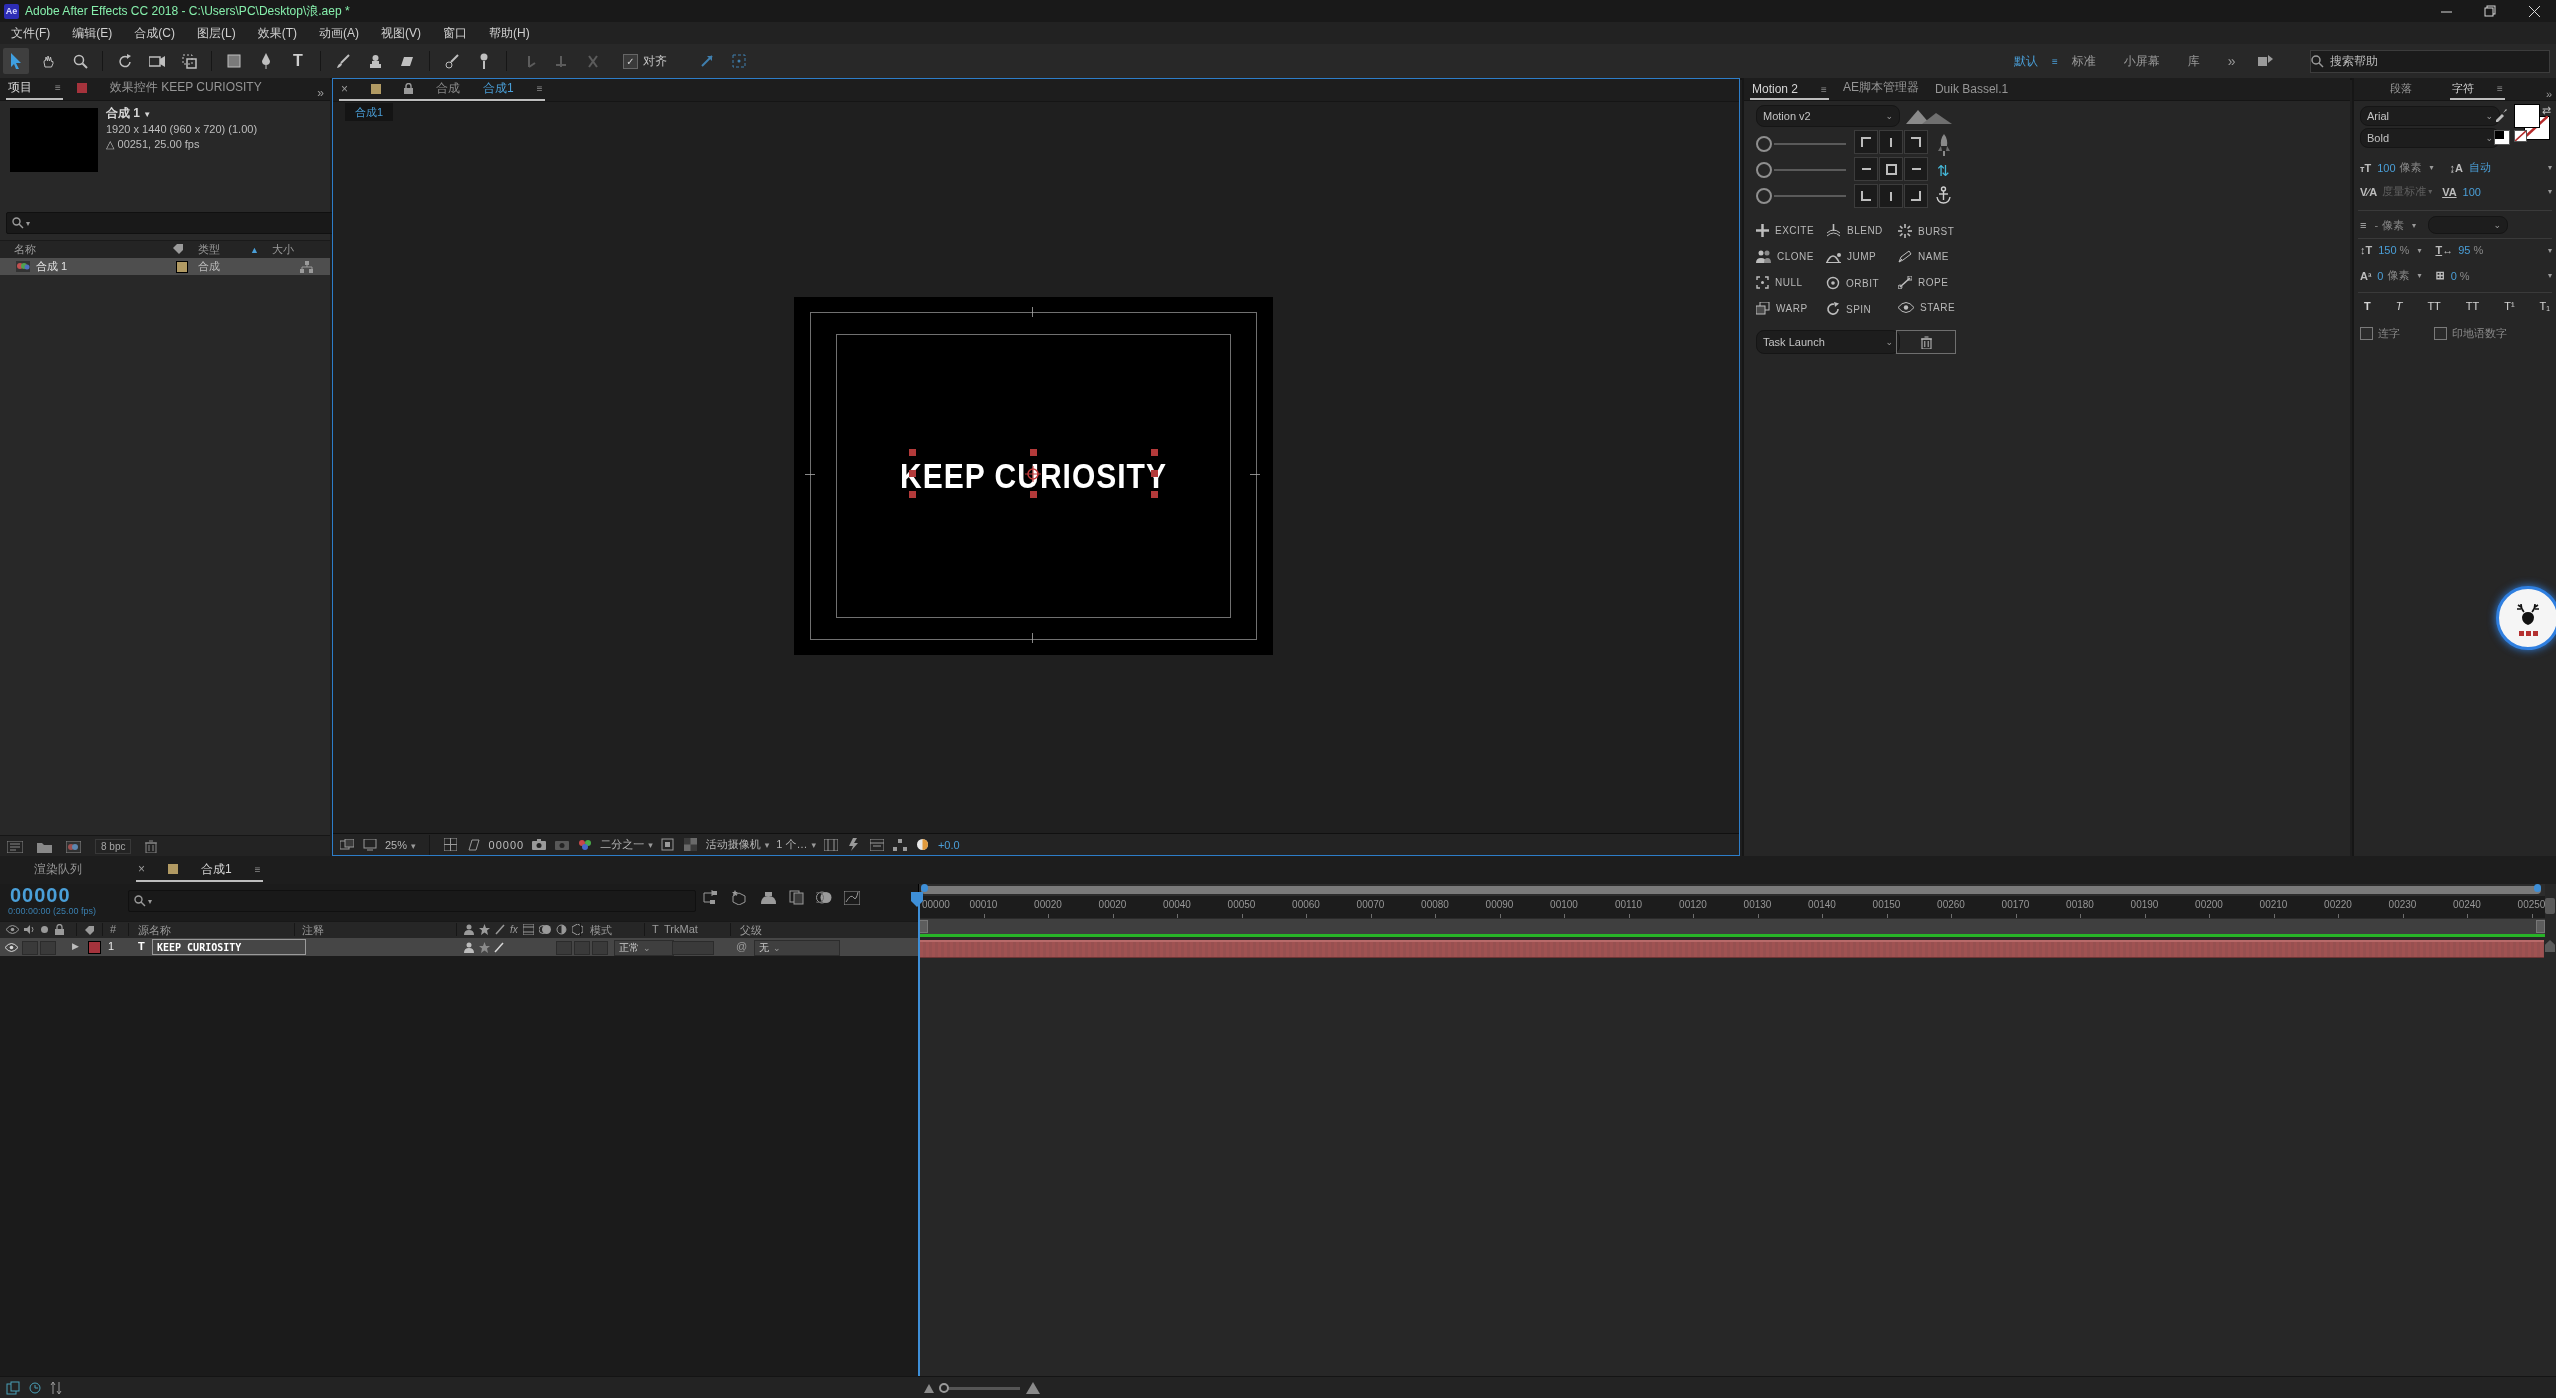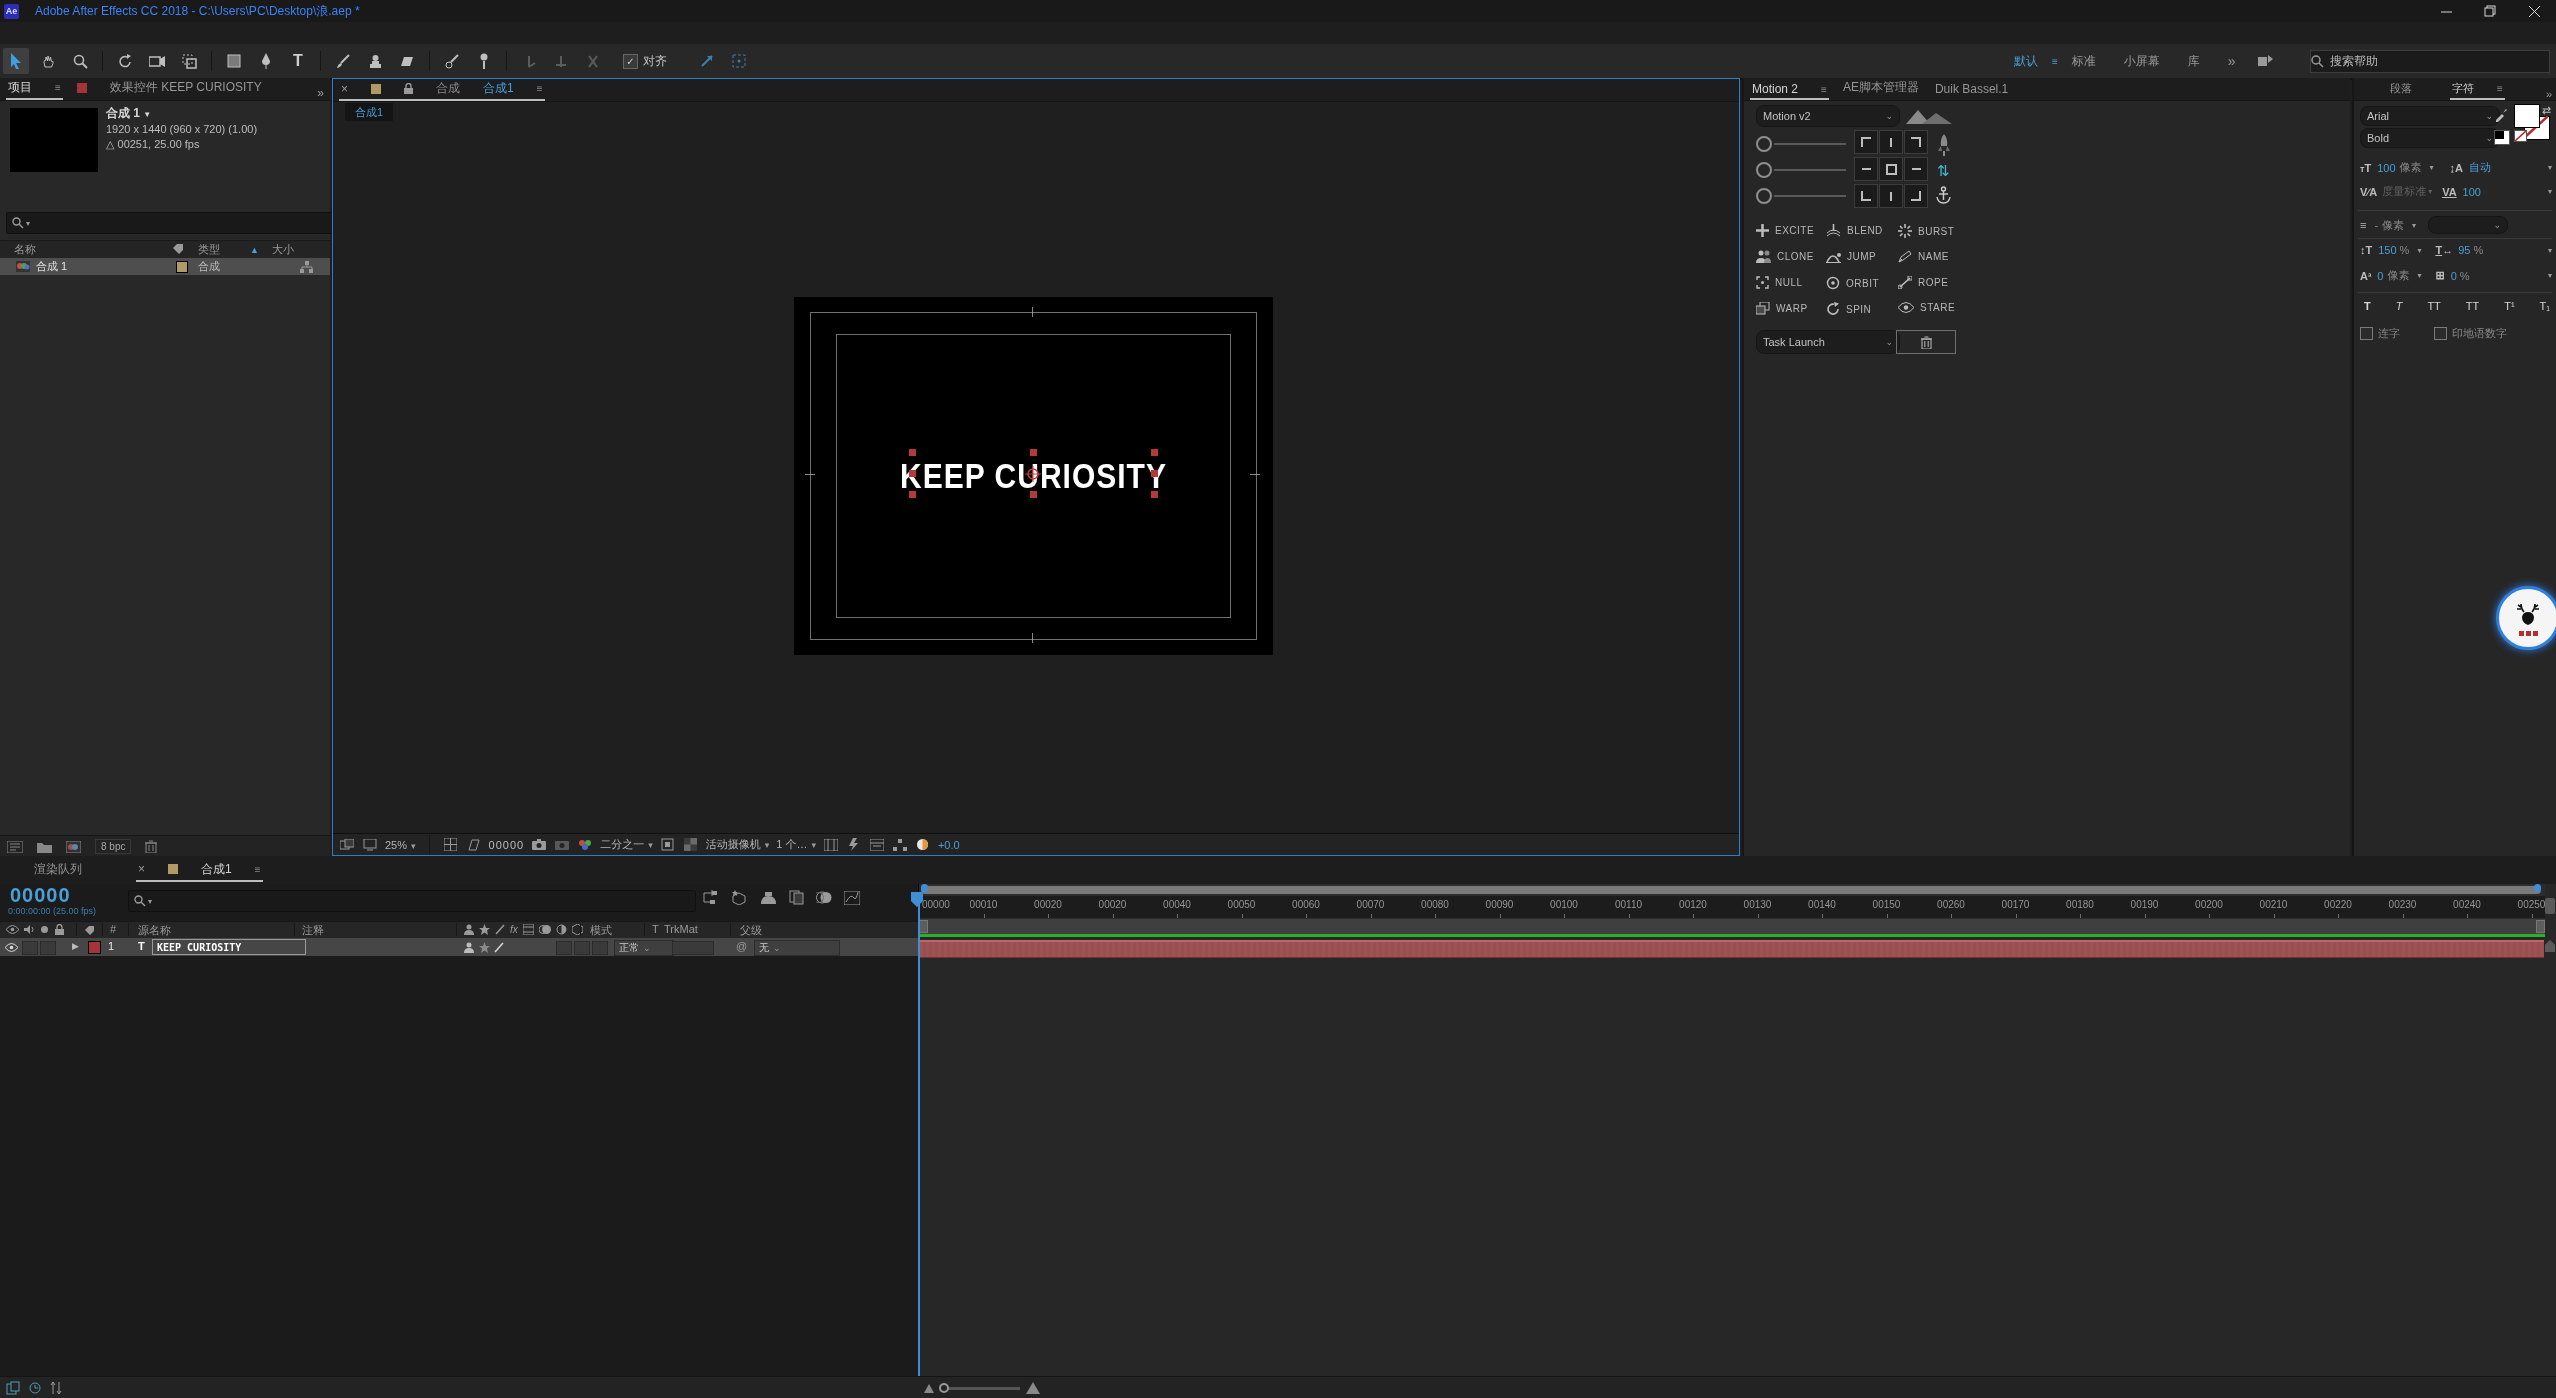--- a/index.html
+++ b/index.html
@@ -11,21 +11,21 @@
   .dim{color:#8a8a8a;}
   .blue{color:#4a9fd8;}
   .sep-v{width:1px;height:20px;background:#161616;margin:0 6px;}
   .caret{font-size:9px;color:#9a9a9a;margin-left:4px;}
   .caret-dn{font-size:8px;color:#9a9a9a;}
 
   
   #titlebar{left:0;top:0;width:2556px;height:22px;background:#191919;display:flex;align-items:center;}
   .ae-badge{width:15px;height:15px;background:#2d2db5;color:#d9d9ff;font-size:9px;font-weight:bold;
             display:flex;align-items:center;justify-content:center;margin:0 6px 0 4px;border-radius:2px;}
-  #title-text{color:#3b82f6;font-size:12px;margin-left:10px;}
+  #title-text{color:#86efac;font-size:12px;}
   #win-controls{margin-left:auto;display:flex;}
   .winbtn{width:44px;height:22px;display:flex;align-items:center;justify-content:center;color:#d8d8d8;}
   #menubar{left:0;top:22px;width:2556px;height:22px;background:#222222;display:flex;align-items:center;border-bottom:1px solid #161616;}
   .menu-item{padding:0 11px;color:#d0d0d0;height:22px;display:flex;align-items:center;}
   #toolbar{left:0;top:44px;width:2556px;height:34px;background:#282828;border-bottom:2px solid #141414;display:flex;align-items:center;}
   .tool{width:26px;height:26px;display:flex;align-items:center;justify-content:center;margin:0 3px;border-radius:2px;}
   .tool.active{background:#3f3f3f;}
   .tool svg{display:block;}
   .tool-dim svg *{stroke:#5c5c5c !important;fill:#5c5c5c !important;}
   .snapbox{width:13px;height:13px;background:#3a3a3a;border:1px solid #666;display:flex;align-items:center;justify-content:center;color:#cfcfcf;font-size:10px;margin-right:5px;}
@@ -134,20 +134,31 @@
         </span>
       <span class="winbtn">
           <svg width="11" height="11">
             <line x1="0" y1="0" x2="11" y2="11" stroke="#d8d8d8"></line>
             <line x1="11" y1="0" x2="0" y2="11" stroke="#d8d8d8"></line>
           </svg>
         </span>
     </div>
   </div>
 
+  <div id="menubar" class="abs">
+      <span class="menu-item" style="--i: 0;">文件(F)</span>
+      <span class="menu-item" style="--i: 1;">编辑(E)</span>
+      <span class="menu-item" style="--i: 2;">合成(C)</span>
+      <span class="menu-item" style="--i: 3;">图层(L)</span>
+      <span class="menu-item" style="--i: 4;">效果(T)</span>
+      <span class="menu-item" style="--i: 5;">动画(A)</span>
+      <span class="menu-item" style="--i: 6;">视图(V)</span>
+      <span class="menu-item" style="--i: 7;">窗口</span>
+      <span class="menu-item" style="--i: 8;">帮助(H)</span>
+    </div>
 
   <div id="toolbar" class="abs">
     <span class="tool active">
         <svg width="14" height="16">
           <polygon points="2,0 12,10 7,10 10,16 7,16 5,11 2,14" fill="#3f9fe0"></polygon>
         </svg>
       </span>
     <span class="tool">
         <svg width="15" height="15">
           <path d="M4 13 L3 8 q0-2 1.5-1.5 L5 3 l1.5 4 L7 2 l1.5 5 L9.5 3 l1 4.5 q2-1 1.5 2 L10.5 13 z" fill="none" stroke="#bfbfbf"></path>

